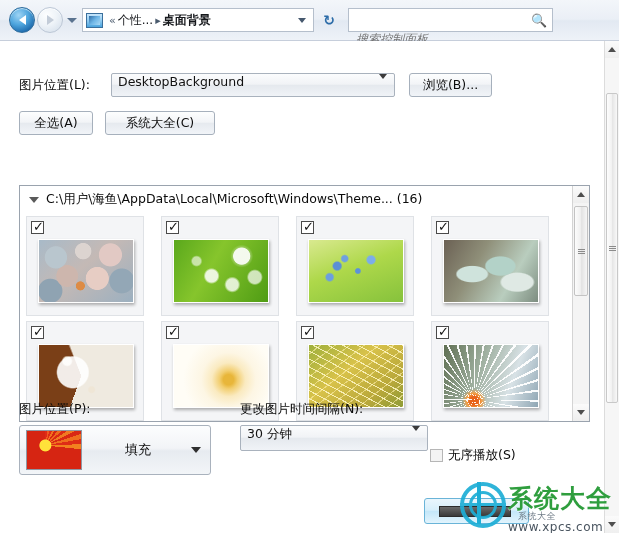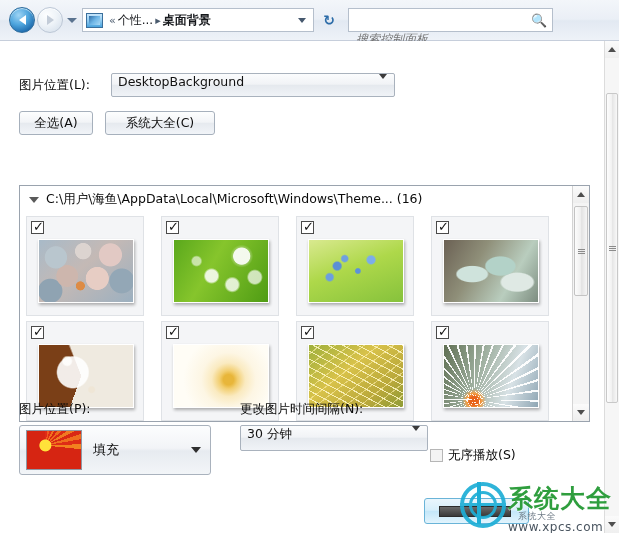--- a/index.html
+++ b/index.html
@@ -298,20 +298,23 @@
   <div class="left-rule"></div>
 
   <div class="body-area">
 
     <div class="row" style="left:19px; top:32px;">
       <span class="lbl" style="width:92px;">图片位置(L):</span>
       <div class="combo" style="width:284px;">
         <span>DesktopBackground</span>
         <span class="caret"></span>
       </div>
+      <div class="btn" style="width:83px; margin-left:14px;">
+        <span>浏览(B)...</span>
+      </div>
     </div>
 
     <div class="row" style="left:19px; top:70px;">
       <div class="btn" style="width:74px;">
         <span>全选(A)</span>
       </div>
       <div class="btn" style="width:110px; margin-left:12px;">
         <span>系统大全(C)</span>
       </div>
     </div>
@@ -414,21 +417,21 @@
       </div>
     </div>
 
     <div class="row" style="left:19px; top:360px;">
       <span class="lbl">图片位置(P):</span>
     </div>
     <div class="row" style="left:240px; top:360px;">
       <span class="lbl">更改图片时间间隔(N):</span>
     </div>
 
-    <div class="posbox" style="top:384px;">
+    <div class="posbox" style="top:384px;gap:32px;">
       <div class="pos-thumb" style="background:
              radial-gradient(circle at 34% 38%, #ffe23a 0 13%, transparent 15%),
              conic-gradient(from 0deg at 34% 38%, #e02a16 0 8deg, #f05a20 8deg 16deg, #e02a16 16deg 24deg, #f2721f 24deg 32deg, #d62512 32deg 40deg, #ef6a1c 40deg 48deg, #dc2a14 48deg 56deg, #f07a22 56deg 64deg, #d92814 64deg 72deg, #ef6e1e 72deg 80deg, #de2c16 80deg 88deg, #f2801f 88deg 96deg, #d62512 96deg 360deg),
              radial-gradient(circle at 80% 72%, #f5a623 0 16%, #8a5a18 22%, transparent 26%),
              linear-gradient(150deg, #7fa8d8 0%, #b8d0e8 40%, #e8c87a 75%, #d8a040 100%);"></div>
       <span class="pos-label">填充</span>
       <span class="pos-caret"></span>
     </div>
 
     <div class="combo" style="position:absolute; left:240px; top:384px; width:188px; height:26px;">

